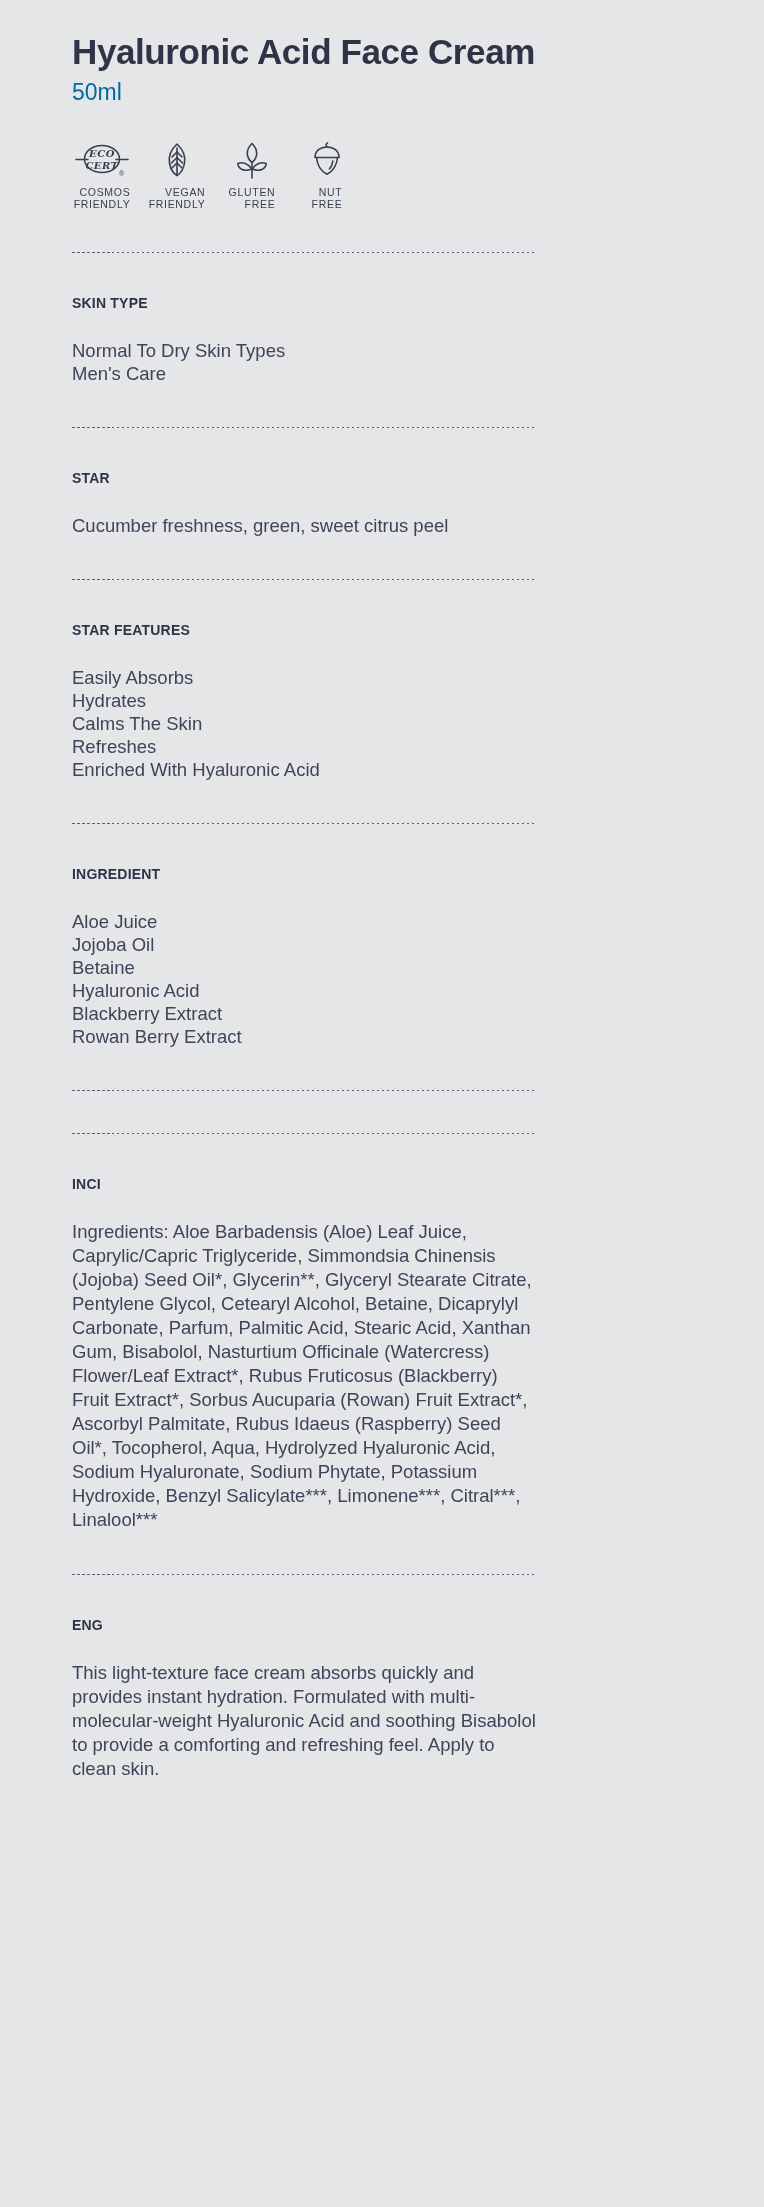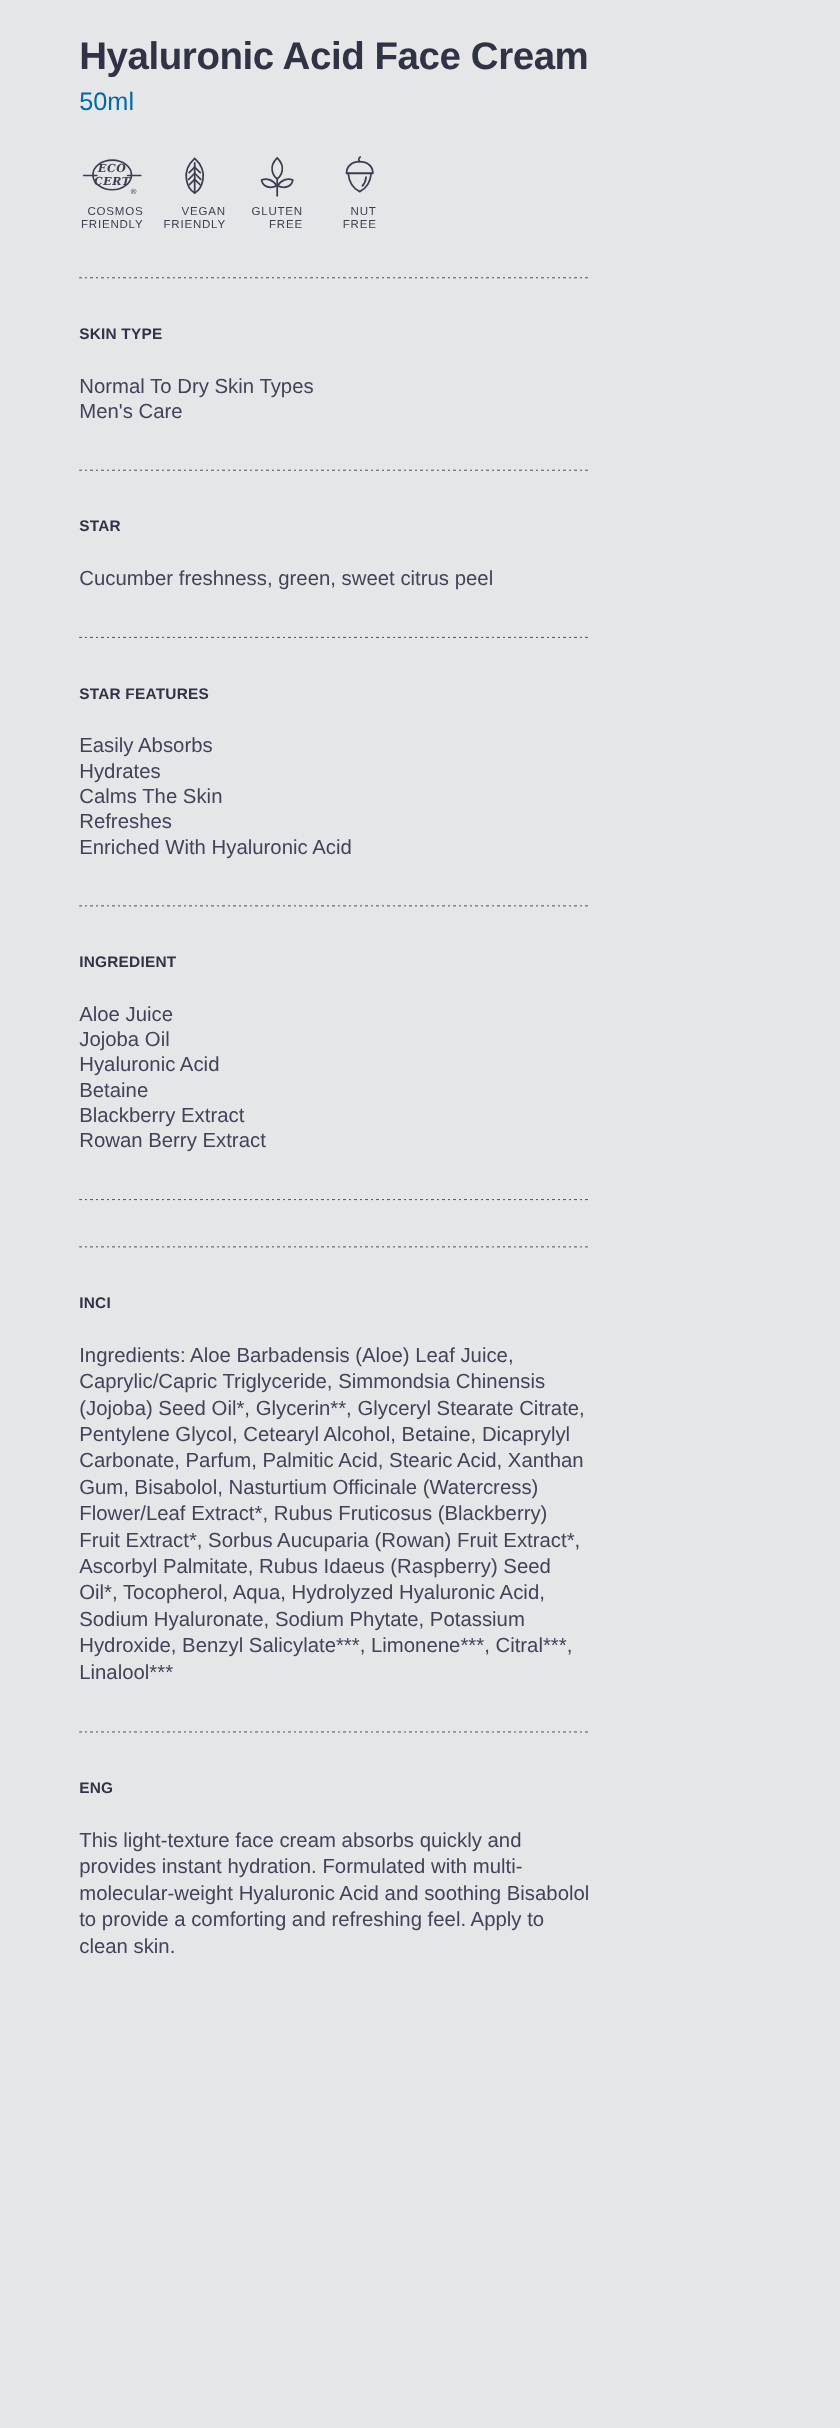--- a/index.html
+++ b/index.html
@@ -194,22 +194,22 @@
         <div class="section-line">Enriched With Hyaluronic Acid</div>
       </div>
     </div>
 
     <div class="divider"></div>
     <div class="section">
       <h2 class="section-heading">INGREDIENT</h2>
       <div class="section-body">
         <div class="section-line">Aloe Juice</div>
         <div class="section-line">Jojoba Oil</div>
+        <div class="section-line">Betaine</div>
         <div class="section-line">Hyaluronic Acid</div>
-        <div class="section-line">Betaine</div>
         <div class="section-line">Blackberry Extract</div>
         <div class="section-line">Rowan Berry Extract</div>
       </div>
     </div>
 
     <div class="divider"></div>
 
     <div class="divider"></div>
     <div class="section">
       <h2 class="section-heading">INCI</h2>

